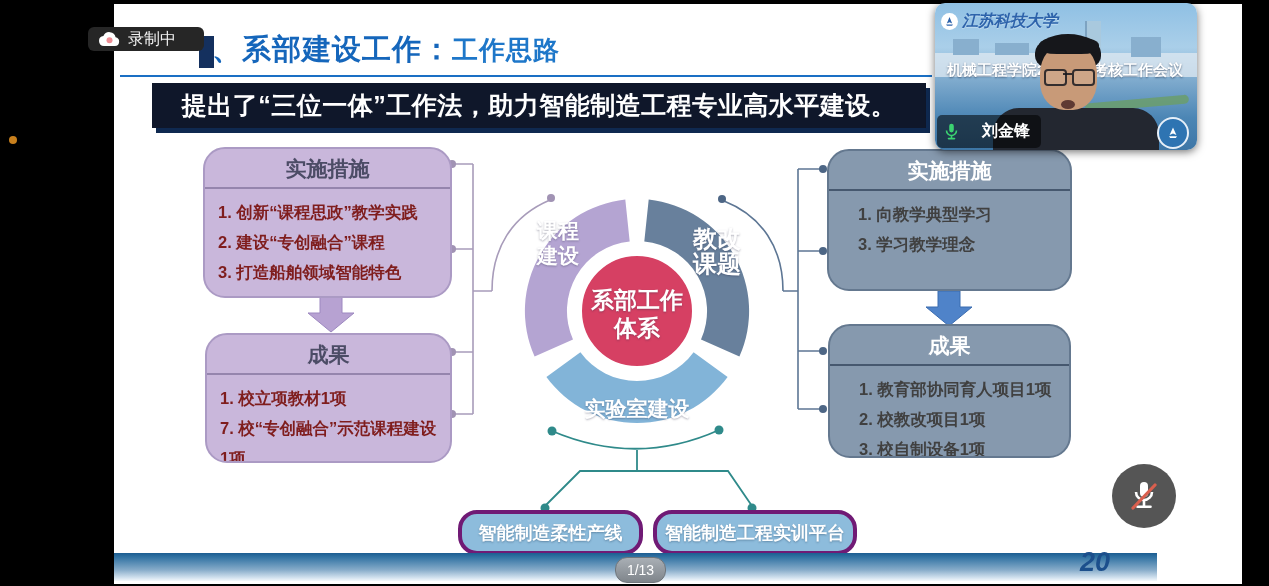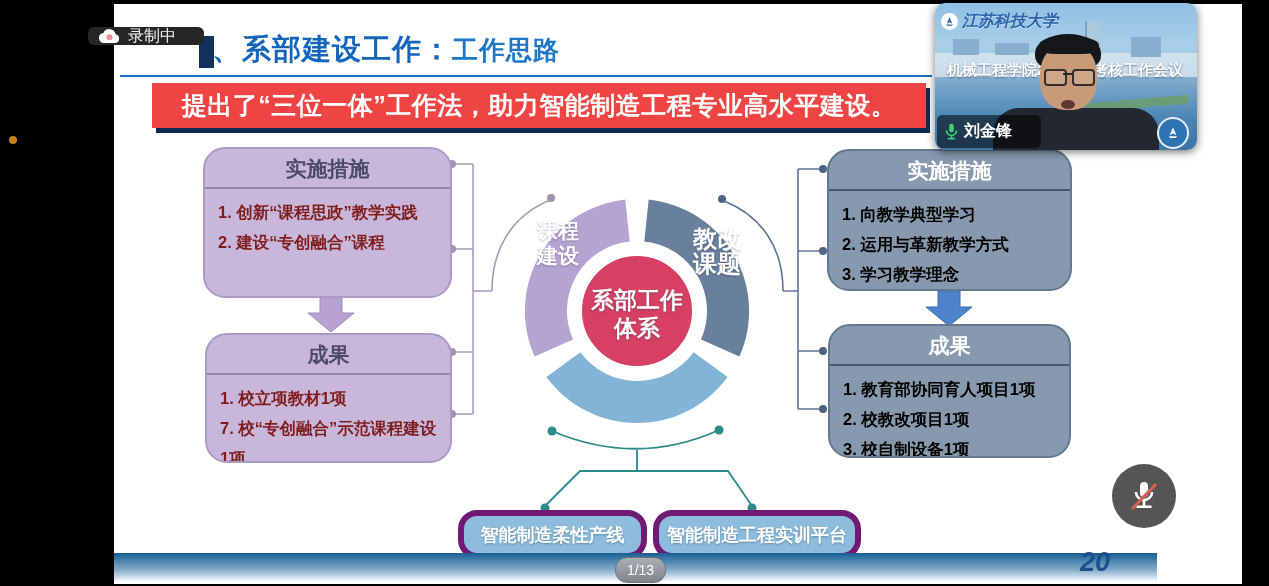--- a/index.html
+++ b/index.html
@@ -8,60 +8,60 @@
     font-family:"Liberation Sans","DejaVu Sans",sans-serif;
   }
   
   .slide{position:absolute;left:114px;top:4px;width:1128px;height:580px;background:#fff;}
   .abs{position:absolute;}
   .title-bullet{left:85px;top:32px;width:15px;height:32px;background:#14305e;}
   .title-row{left:98px;top:26px;white-space:nowrap;}
   .title-prefix{font-size:29px;font-weight:bold;color:#1566bb;letter-spacing:1px;}
   .title-highlight{font-size:26px;font-weight:bold;color:#1e77c9;letter-spacing:1px;}
   .title-underline{left:6px;top:71px;width:812px;height:2px;background:#1a6fc4;}
-  .banner{left:38px;top:79px;width:774px;height:45px;background:#ef4444;
+  .banner{left:38px;top:79px;width:774px;height:45px;background:#0f172a;
     box-shadow:4px 5px 0 #0f2950;display:flex;align-items:center;justify-content:center;}
   .banner span{color:#fff;font-weight:bold;font-size:25px;letter-spacing:0.5px;white-space:nowrap;}
   svg.overlay{left:0;top:0;pointer-events:none;}
   
   .nodebox{border-radius:22px;overflow:hidden;}
   .nodebox .hd{text-align:center;font-weight:bold;font-size:21px;padding:6px 0 4px;}
   .nodebox ul{margin:0;padding:8px 13px 0 13px;list-style:none;}
   .nodebox li{font-size:16.5px;font-weight:600;line-height:30px;}
   .purplebox{background:#c9b7db;border:2px solid #ab9ac4;}
   .purplebox .hd{color:#4c4c66;border-bottom:2px solid #9585ad;}
   .purplebox li{color:#7f1d1d;}
   .steelbox{background:#8699ae;border:2px solid #64788f;}
   .steelbox .hd{color:#fff;border-bottom:2px solid #46586f;}
-  .steelbox li{color:#000000;}
+  .steelbox li{color:#404040;margin-left:16px;}
   .box-lm{left:89px;top:143px;width:245px;height:147px;}
   .box-lr{left:91px;top:329px;width:243px;height:126px;}
   .box-rm{left:713px;top:145px;width:241px;height:138px;}
   .box-rr{left:714px;top:320px;width:239px;height:130px;}
   
   .seg-lbl{color:#fff;font-weight:bold;text-align:center;text-shadow:0 1px 2px rgba(40,40,70,.35);}
   .lbl-left{left:404px;top:214px;width:80px;font-size:21px;line-height:25px;}
   .lbl-right{left:563px;top:222px;width:80px;font-size:24px;line-height:25px;}
   .lbl-bottom{left:443px;top:391px;width:160px;font-size:21px;}
   .lbl-center{left:453px;top:282px;width:140px;font-size:23px;line-height:28px;}
-  .pill{background:#8dbcdc;border:6px solid #701a75;border-radius:19px;color:#fff;
+  .pill{background:#8dbcdc;border:4px solid #701a75;border-radius:19px;color:#fff;
     font-weight:bold;font-size:18px;display:flex;align-items:center;justify-content:center;
     text-shadow:0 1px 2px rgba(30,60,90,.4);white-space:nowrap;}
   .pill1{left:344px;top:506px;width:177px;height:37px;}
   .pill2{left:539px;top:506px;width:196px;height:37px;}
   
   .bottom-bar{left:0;top:549px;width:1043px;height:28px;
     background:linear-gradient(180deg,#1c5d91 0,#3273a3 15%,#86abc9 60%,#d7e5f1 90%,#f4f8fb 100%);}
   .page-pill{left:501px;top:553px;width:49px;height:24px;border-radius:12px;
     background:linear-gradient(180deg,#a9afb5,#7f858b);border:1px solid #6f757b;
     color:#fff;font-size:14px;display:flex;align-items:center;justify-content:center;}
   .slide-num{left:952px;top:543px;width:44px;text-align:right;font-size:27px;
     font-weight:bold;font-style:italic;color:#1c4f8c;}
   
-  .rec-badge{left:88px;top:27px;width:116px;height:18px;background:#262626;border-radius:6px;
+  .rec-badge{left:88px;top:27px;width:116px;height:24px;background:#262626;border-radius:6px;
     display:flex;align-items:center;gap:7px;padding-left:10px;box-sizing:border-box;z-index:30;}
   .rec-badge span{color:#f2f2f2;font-size:16px;}
   .orange-dot{left:9px;top:136px;width:8px;height:8px;border-radius:50%;background:#c8801d;}
   
   .video{left:935px;top:3px;width:262px;height:147px;border-radius:10px;overflow:hidden;
     background:linear-gradient(180deg,#8fc0e4 0%,#aacfe9 30%,#7aa7cb 55%,#4c86b5 78%,#3d76a6 100%);
     box-shadow:0 2px 8px rgba(0,0,0,.55);z-index:40;}
   .v-abs{position:absolute;}
   .v-band{left:0;top:50px;width:262px;height:24px;background:rgba(224,234,242,.75);}
   .bld{background:#88afce;}
@@ -81,21 +81,21 @@
   .person-body{left:58px;top:105px;width:166px;height:42px;background:#232730;border-radius:26px 26px 0 0;}
   .person-hair{left:100px;top:31px;width:66px;height:38px;background:#16171b;border-radius:50% 50% 42% 42%;}
   .person-face{left:105px;top:40px;width:57px;height:67px;background:#c89a78;border-radius:46% 46% 42% 42%;}
   .person-fringe{left:104px;top:33px;width:60px;height:18px;background:#16171b;border-radius:50% 50% 30% 30%;}
   .glass{width:19px;height:13px;border:2px solid rgba(25,25,30,.85);border-radius:4px;background:rgba(255,255,255,.12);}
   .g1{left:109px;top:66px;}
   .g2{left:137px;top:66px;}
   .g-bridge{left:128px;top:70px;width:9px;height:2px;background:rgba(25,25,30,.85);}
   .mouth{left:126px;top:97px;width:14px;height:9px;background:#5e3a33;border-radius:50%;}
   .name-tag{left:2px;top:112px;width:104px;height:33px;background:rgba(0,0,0,.55);border-radius:5px;
-    display:flex;align-items:center;gap:6px;padding-left:8px;box-sizing:border-box;}
+    display:flex;align-items:center;gap:24px;padding-left:8px;box-sizing:border-box;}
   .name-tag span{color:#fff;font-size:16px;font-weight:bold;}
   .v-logo{right:8px;top:114px;width:28px;height:28px;border-radius:50%;background:#2e74b2;
     border:2px solid rgba(240,246,252,.95);display:flex;align-items:center;justify-content:center;}
   
   .mic-btn{left:1112px;top:464px;width:64px;height:64px;border-radius:50%;background:rgba(72,72,72,.93);
     display:flex;align-items:center;justify-content:center;z-index:50;}
 </style>
 </head>
 <body>
 
@@ -155,54 +155,55 @@
 
     <path d="M206,291 H228 V309 H240 L217,328 L194,309 H206 Z" fill="#b7a2d2" stroke="#9d88c0"></path>
     <path d="M824,287 H846 V303 H858 L835,322 L812,303 H824 Z" fill="#4f83c9" stroke="#3b6cb0"></path>
   </svg>
 
   <div class="abs nodebox purplebox box-lm">
     <div class="hd">实施措施</div>
     <ul>
       <li>1. 创新“课程思政”教学实践</li>
       <li>2. 建设“专创融合”课程</li>
+      <li>3. 打造船舶领域智能特色</li>
     </ul>
   </div>
   <div class="abs nodebox purplebox box-lr">
     <div class="hd">成果</div>
     <ul>
       <li>1. 校立项教材1项</li>
       <li>7. 校“专创融合”示范课程建设1项</li>
     </ul>
   </div>
   <div class="abs nodebox steelbox box-rm">
     <div class="hd">实施措施</div>
     <ul>
       <li>1. 向教学典型学习</li>
-      <li>2. 运用与革新教学方式</li>
       <li>3. 学习教学理念</li>
     </ul>
   </div>
   <div class="abs nodebox steelbox box-rr">
     <div class="hd">成果</div>
     <ul>
       <li>1. 教育部协同育人项目1项</li>
       <li>2. 校教改项目1项</li>
       <li>3. 校自制设备1项</li>
     </ul>
   </div>
 
   <div class="abs seg-lbl lbl-left">
     <div>课程</div>
     <div>建设</div>
   </div>
   <div class="abs seg-lbl lbl-right">
     <div>教改</div>
     <div>课题</div>
   </div>
+  <div class="abs seg-lbl lbl-bottom">实验室建设</div>
   <div class="abs seg-lbl lbl-center">
     <div>系部工作</div>
     <div>体系</div>
   </div>
 
   <div class="abs pill pill1">智能制造柔性产线</div>
   <div class="abs pill pill2">智能制造工程实训平台</div>
 
   <div class="abs bottom-bar"></div>
   <div class="abs page-pill">1/13</div>

